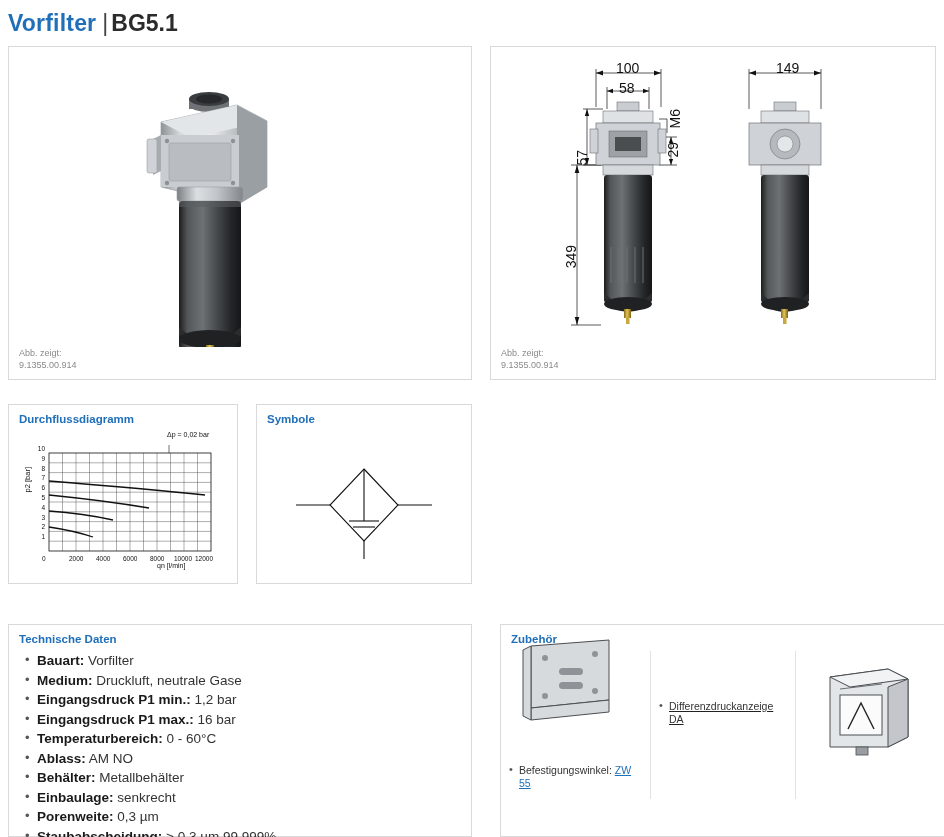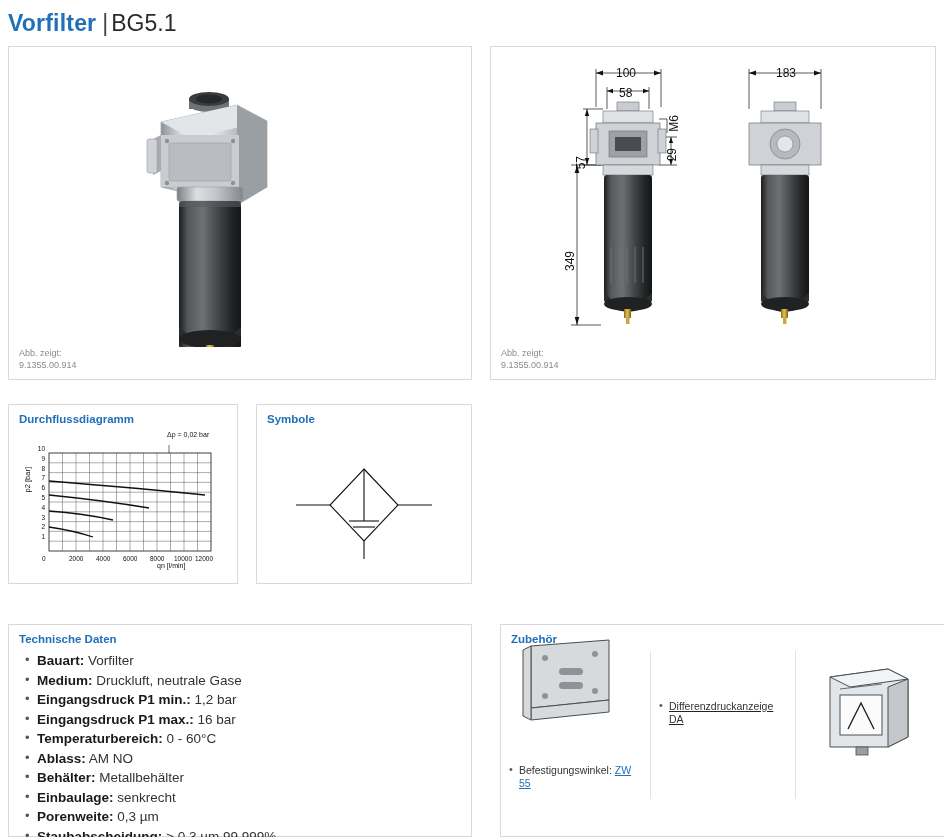--- a/index.html
+++ b/index.html
@@ -18,21 +18,21 @@
     position: absolute; left: 8px; top: 10px;
     display: flex; align-items: baseline;
   }
   .header .title {
     font-size: 23px; font-weight: bold; color: #1f6fb9; letter-spacing: 0.2px;
   }
   .header .sep {
     font-size: 23px; color: #444; margin: 0 3px 0 6px; font-weight: normal;
   }
   .header .subtitle {
-    font-size: 23px; color: #2b2b2b; font-weight: normal;
+    font-size: 23px; color: #2b2b2b; font-weight: bold;
   }
 
   
   .panel {
     position: absolute;
     border: 1px solid #d9d9d9;
     background: #fff;
   }
   .panel-title {
     font-size: 11.5px; font-weight: bold; color: #1f6fb9;
@@ -78,21 +78,21 @@
   .acc-label {
     font-size: 10.5px; color: #333; padding: 0 8px 8px 18px; position: relative; line-height: 1.3;
   }
   .acc-label::before {
     content: "•"; position: absolute; left: 8px; top: -2px; color: #555; font-size: 11px;
   }
   .acc-label a { color: #1f6fb9; text-decoration: underline; }
   .acc-art { flex: 1 1 auto; position: relative; }
 
   
-  .dim { position: absolute; font-size: 12px; color: #111; margin-top: 6px; }
+  .dim { position: absolute; font-size: 14px; color: #111; }
 
   svg { display: block; }
 </style>
 </head>
 <body>
 
 <div class="page">
 
   <div class="header">
     <span class="title">Vorfilter</span>
@@ -244,21 +244,21 @@
         <rect x="270" y="128" width="48" height="126" rx="3" fill="url(#bodyg)"></rect>
         <path d="M270 246 q24 24 48 0 v8 q-24 22 -48 0 z" fill="#2a2c2e"></path>
         <ellipse cx="294" cy="257" rx="24" ry="7" fill="#1f2122"></ellipse>
         <rect x="290" y="262" width="7" height="9" fill="url(#brassg)"></rect>
         <rect x="292" y="270" width="3.5" height="7" fill="#c9a83f"></rect>
       </g>
     </svg>
 
     <div class="dim" style="left:125px; top:13px;">100</div>
     <div class="dim" style="left:128px; top:33px;">58</div>
-    <div class="dim" style="left:285px; top:13px;">183</div>
+    <div class="dim" style="left:285px; top:13px;">149</div>
     <div class="dim" style="left:83px; top:103px; writing-mode: vertical-rl; transform: rotate(180deg);">57</div>
     <div class="dim" style="left:174px; top:95px; writing-mode: vertical-rl; transform: rotate(180deg);">29</div>
     <div class="dim" style="left:176px; top:62px; writing-mode: vertical-rl; transform: rotate(180deg);">M6</div>
     <div class="dim" style="left:72px; top:198px; writing-mode: vertical-rl; transform: rotate(180deg);">349</div>
 
     <div class="caption photo-caption">
       <div>Abb. zeigt:</div>
       <div>9.1355.00.914</div>
     </div>
   </div>

